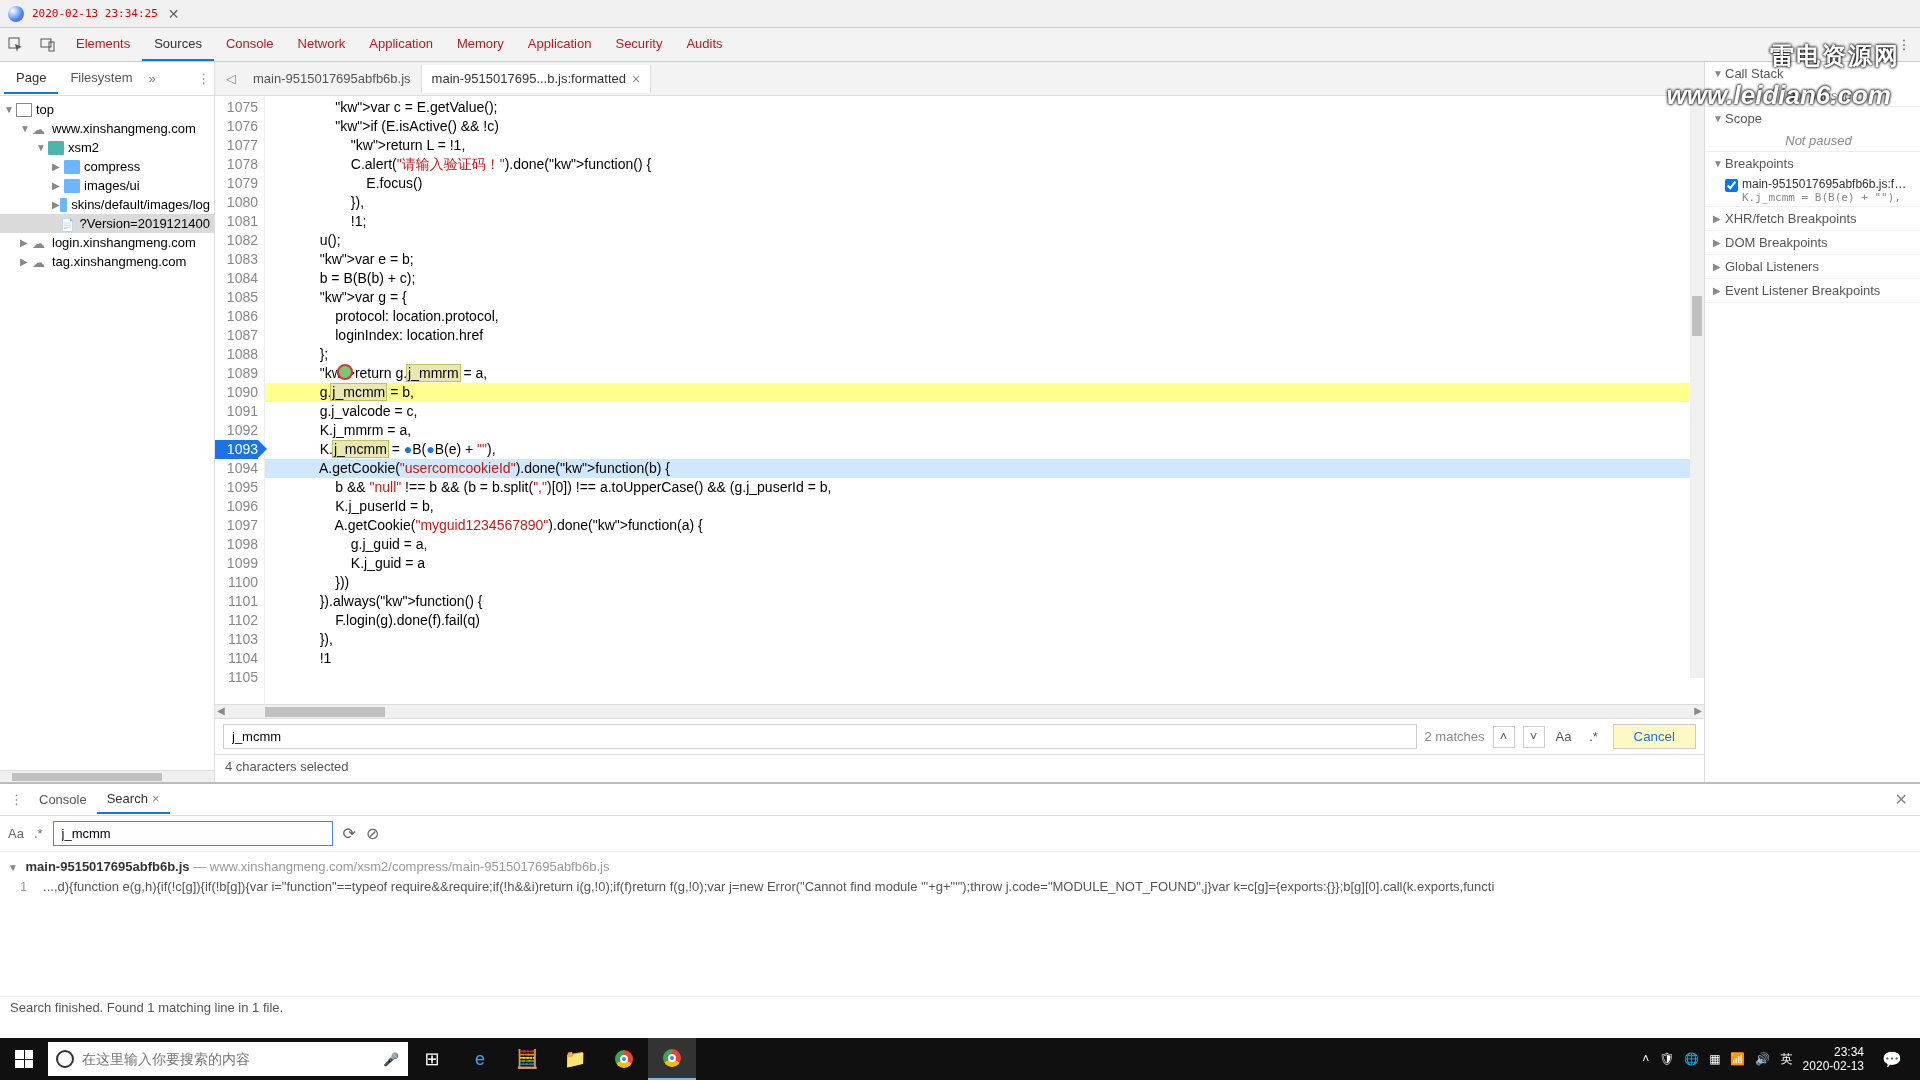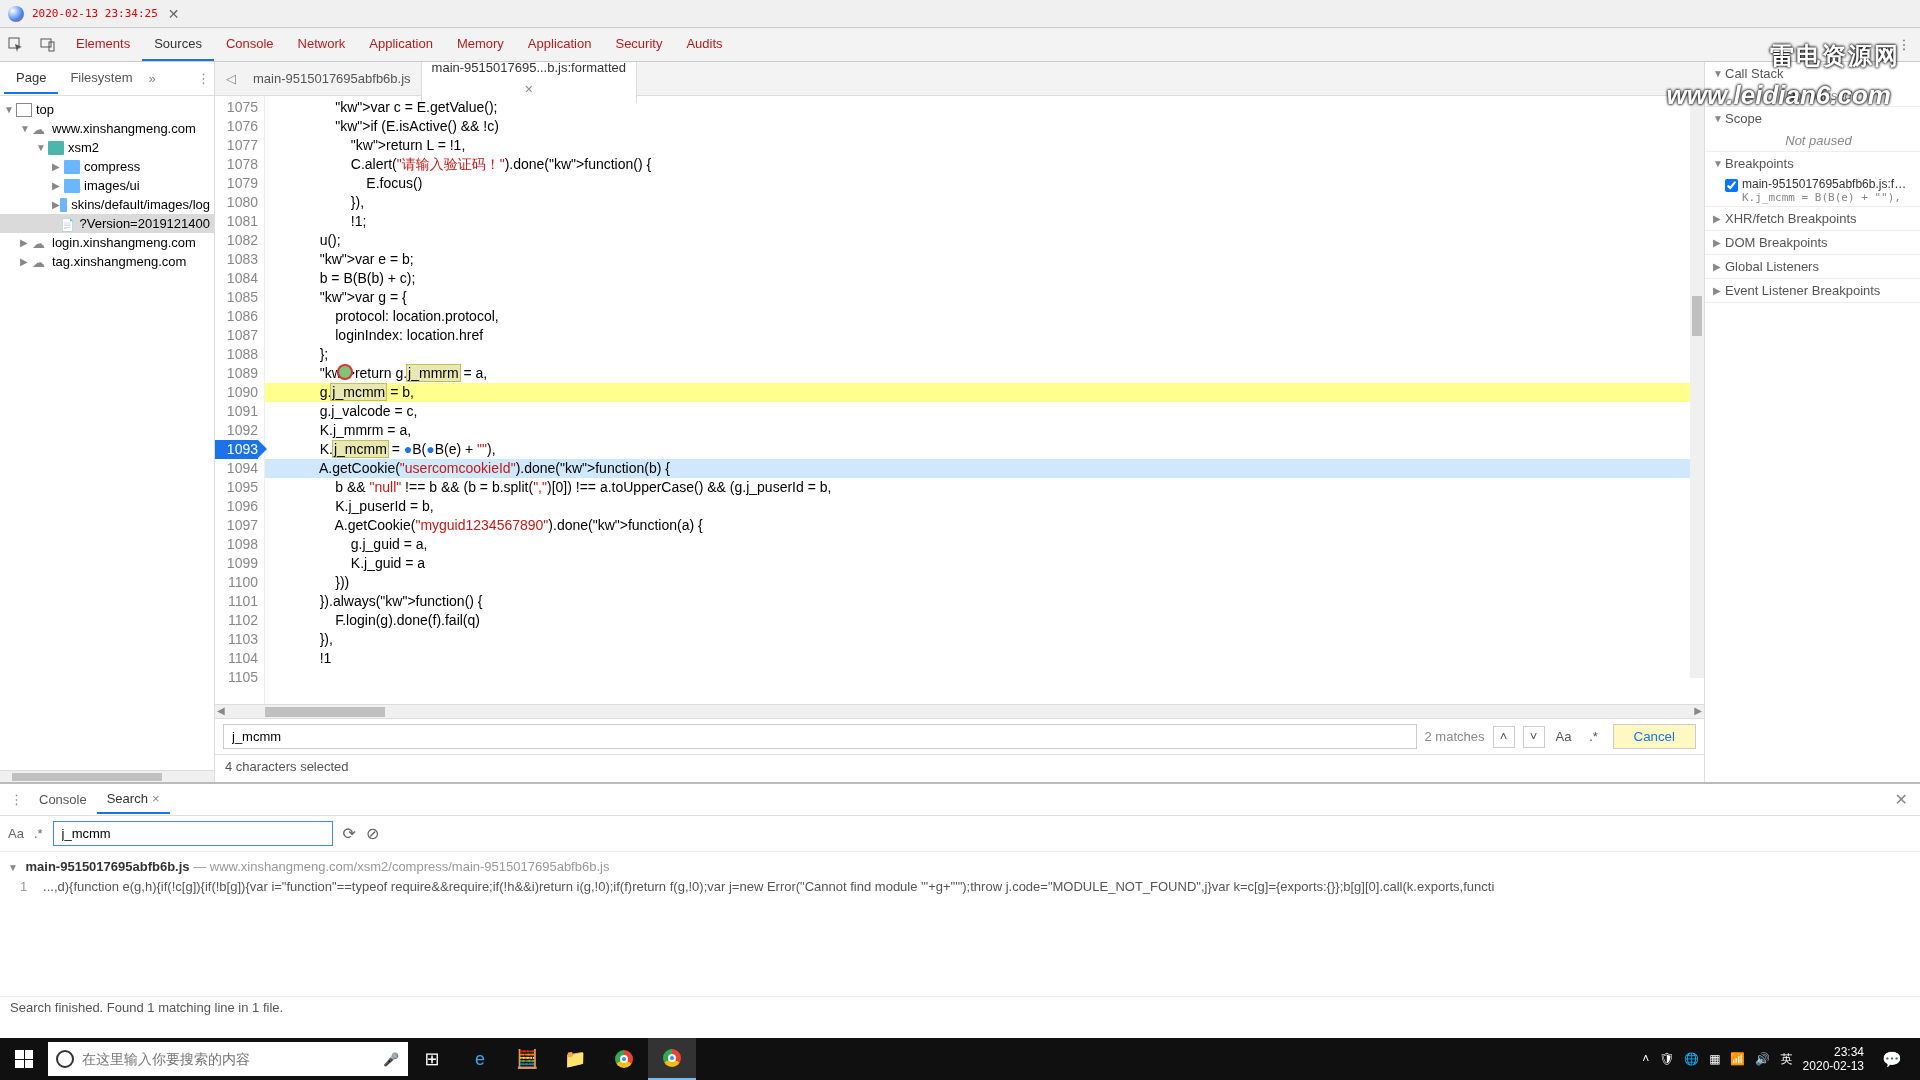--- a/index.html
+++ b/index.html
@@ -42,21 +42,21 @@
 .cloud-icon::before { content: "☁"; color: #888; }
 .file-icon::before { content: "📄"; font-size: 12px; }
 .left-scrollbar { height: 12px; background: #f0f0f0; border-top: 1px solid #ddd; position: relative; }
 .left-scrollbar-thumb { position: absolute; left: 12px; width: 150px; height: 8px; top: 2px; background: #c0c0c0; }
 
 
 .center-pane { flex: 1; display: flex; flex-direction: column; border-right: 1px solid #ddd; overflow: hidden; position: relative; }
 .editor-tabs { height: 34px; display: flex; align-items: center; border-bottom: 1px solid #ddd; background: #f3f3f3; padding: 0 4px; }
 .ed-nav { width: 24px; text-align: center; color: #888; }
 .ed-tab { padding: 6px 10px; display: flex; align-items: center; gap: 6px; color: #555; border-right: 1px solid #ddd; }
-.ed-tab.active { background: #fff; color: #333; flex-direction: column; }
+.ed-tab.active { background: #fff; color: #333; }
 .ed-tab-close { color: #888; font-size: 14px; }
 .code-area { flex: 1; display: flex; font-family: Consolas, monospace; font-size: 14px; overflow: hidden; position: relative; }
 .gutter { width: 50px; background: #fff; border-right: 1px solid #eee; text-align: right; color: #888; padding: 2px 6px 2px 0; line-height: 19px; }
 .gutter .ln { height: 19px; }
 .gutter .ln.bp { background: #1a73e8; color: #ffffff; position: relative; }
 .gutter .ln.bp::after { content: ""; position: absolute; right: -9px; top: 0; border-left: 9px solid #1a73e8; border-top: 9.5px solid transparent; border-bottom: 9.5px solid transparent; }
 .code-lines { flex: 1; padding: 2px 0; line-height: 19px; white-space: pre; position: relative; }
 .code-line { height: 19px; padding-left: 8px; }
 .code-line.hl-yellow { background: #ffff8d; }
 .code-line.hl-blue { background: #cfe8fc; }

